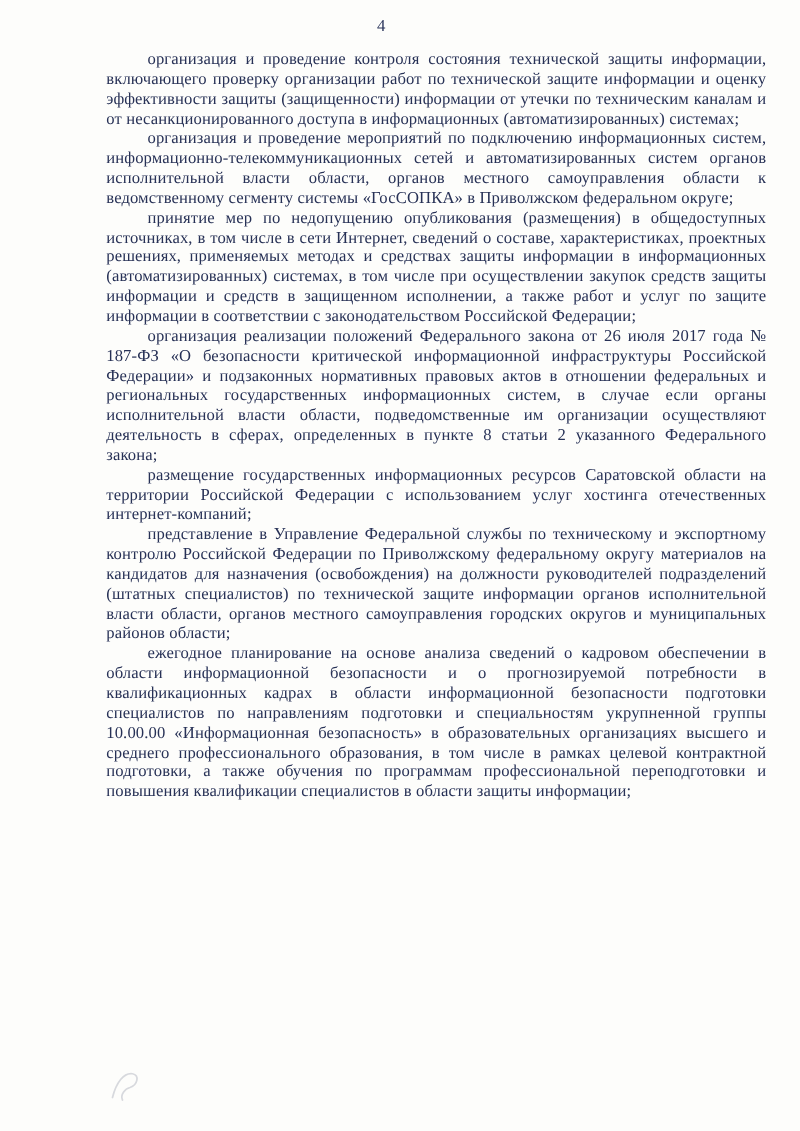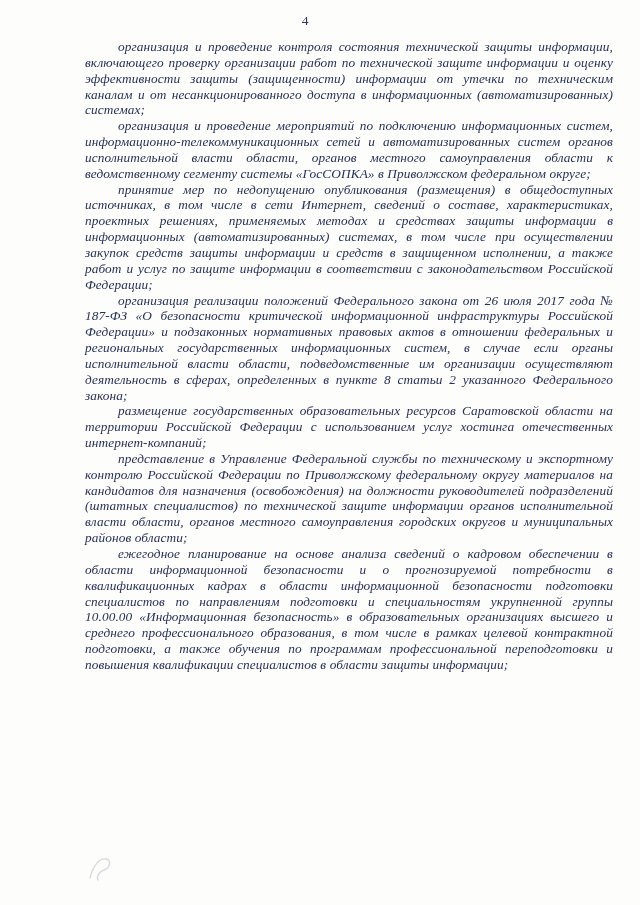--- a/index.html
+++ b/index.html
@@ -33,21 +33,20 @@
     width: 528px;
     font-size: 13.3px;
     line-height: 15.85px;
     text-align: justify;
     letter-spacing: 0.1px;
   }
   .para {
     margin: 0;
     padding: 0;
     text-indent: 33px;
-    font-style: italic;
   }
   .pen-mark {
     position: absolute;
     left: 86px;
     top: 852px;
     width: 40px;
     height: 34px;
     opacity: 0.55;
   }
 </style>
@@ -56,21 +55,21 @@
 
 <div class="page">
 
   <div class="page-number">4</div>
 
   <div class="text-block">
     <p class="para">организация и проведение контроля состояния технической защиты информации, включающего проверку организации работ по технической защите информации и оценку эффективности защиты (защищенности) информации от утечки по техническим каналам и от несанкционированного доступа в информационных (автоматизированных) системах;</p>
     <p class="para">организация и проведение мероприятий по подключению информационных систем, информационно-телекоммуникационных сетей и автоматизированных систем органов исполнительной власти области, органов местного самоуправления области к ведомственному сегменту системы «ГосСОПКА» в Приволжском федеральном округе;</p>
     <p class="para">принятие мер по недопущению опубликования (размещения) в общедоступных источниках, в том числе в сети Интернет, сведений о составе, характеристиках, проектных решениях, применяемых методах и средствах защиты информации в информационных (автоматизированных) системах, в том числе при осуществлении закупок средств защиты информации и средств в защищенном исполнении, а также работ и услуг по защите информации в соответствии с законодательством Российской Федерации;</p>
     <p class="para">организация реализации положений Федерального закона от 26 июля 2017 года № 187-ФЗ «О безопасности критической информационной инфраструктуры Российской Федерации» и подзаконных нормативных правовых актов в отношении федеральных и региональных государственных информационных систем, в случае если органы исполнительной власти области, подведомственные им организации осуществляют деятельность в сферах, определенных в пункте 8 статьи 2 указанного Федерального закона;</p>
-    <p class="para">размещение государственных образовательных ресурсов Саратовской области на территории Российской Федерации с использованием услуг хостинга отечественных интернет-компаний;</p>
+    <p class="para">размещение государственных информационных ресурсов Саратовской области на территории Российской Федерации с использованием услуг хостинга отечественных интернет-компаний;</p>
     <p class="para">представление в Управление Федеральной службы по техническому и экспортному контролю Российской Федерации по Приволжскому федеральному округу материалов на кандидатов для назначения (освобождения) на должности руководителей подразделений (штатных специалистов) по технической защите информации органов исполнительной власти области, органов местного самоуправления городских округов и муниципальных районов области;</p>
     <p class="para">ежегодное планирование на основе анализа сведений о кадровом обеспечении в области информационной безопасности и о прогнозируемой потребности в квалификационных кадрах в области информационной безопасности подготовки специалистов по направлениям подготовки и специальностям укрупненной группы 10.00.00 «Информационная безопасность» в образовательных организациях высшего и среднего профессионального образования, в том числе в рамках целевой контрактной подготовки, а также обучения по программам профессиональной переподготовки и повышения квалификации специалистов в области защиты информации;</p>
   </div>
 
   <svg class="pen-mark" viewBox="0 0 40 34" xmlns="http://www.w3.org/2000/svg">
     <path d="M4 26 C 7 14, 13 6, 20 7 C 26 8, 24 16, 18 18 C 14 19, 10 24, 12 28" fill="none" stroke="#b9bcc6" stroke-width="1.4" stroke-linecap="round"></path>
   </svg>
 
 </div>
 

